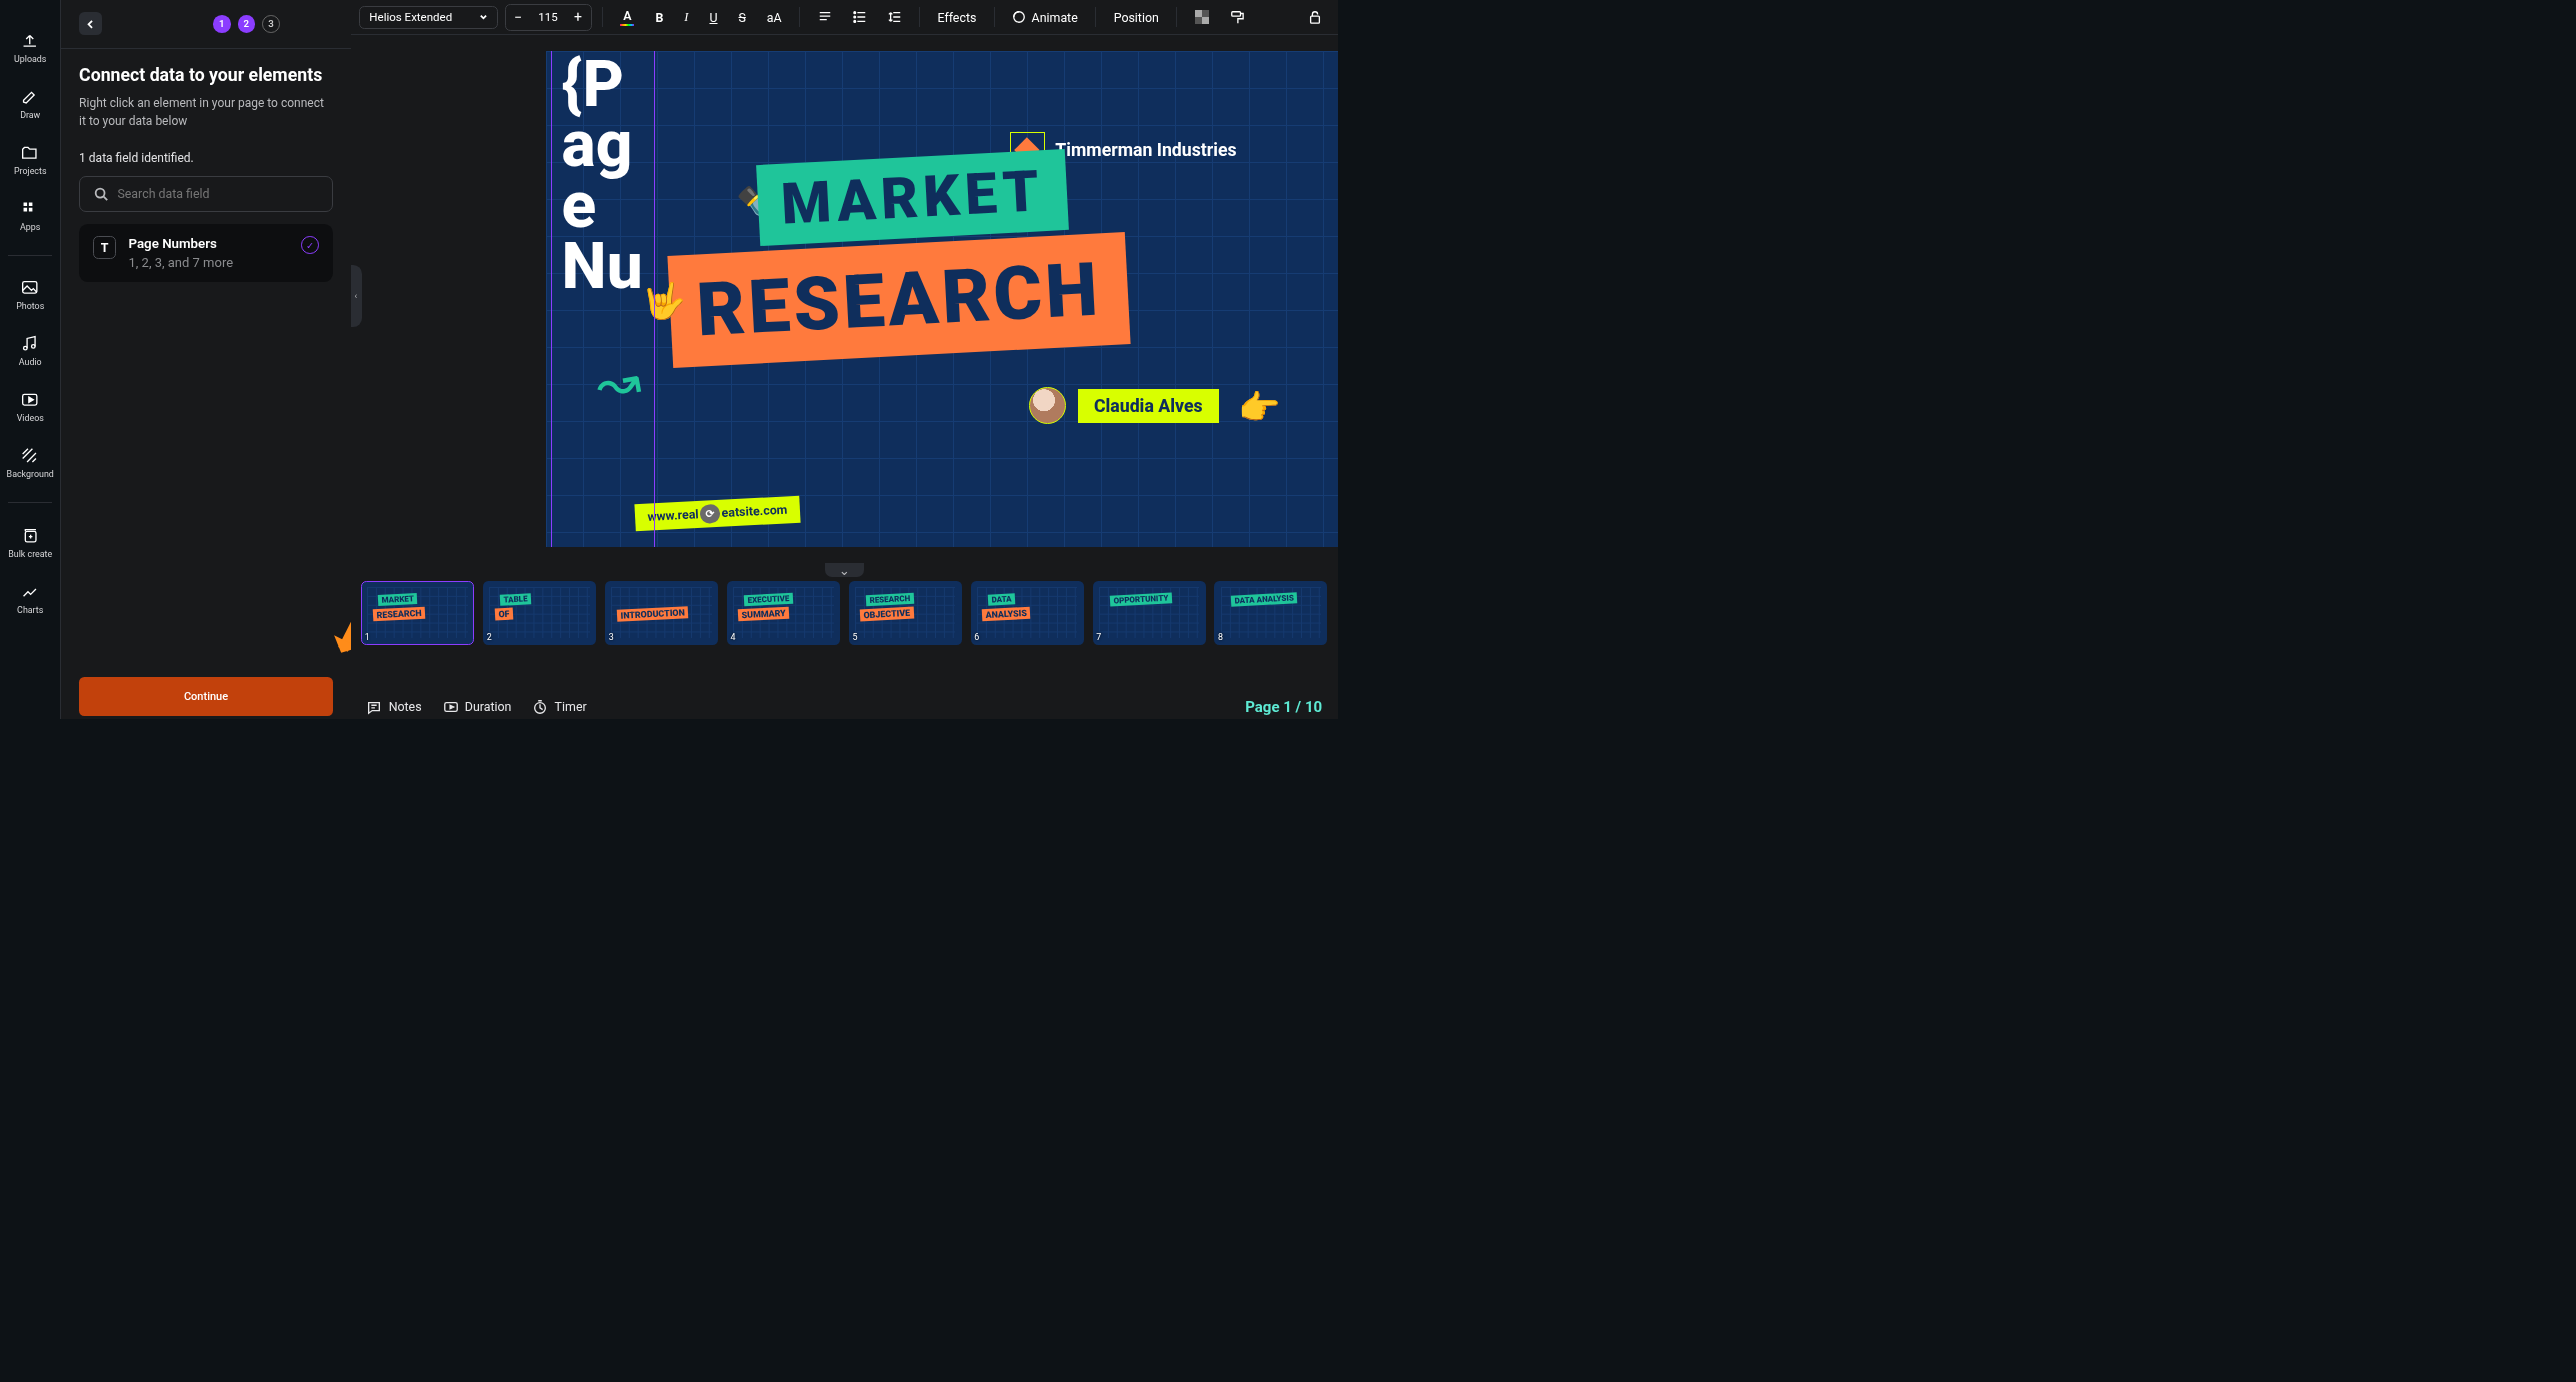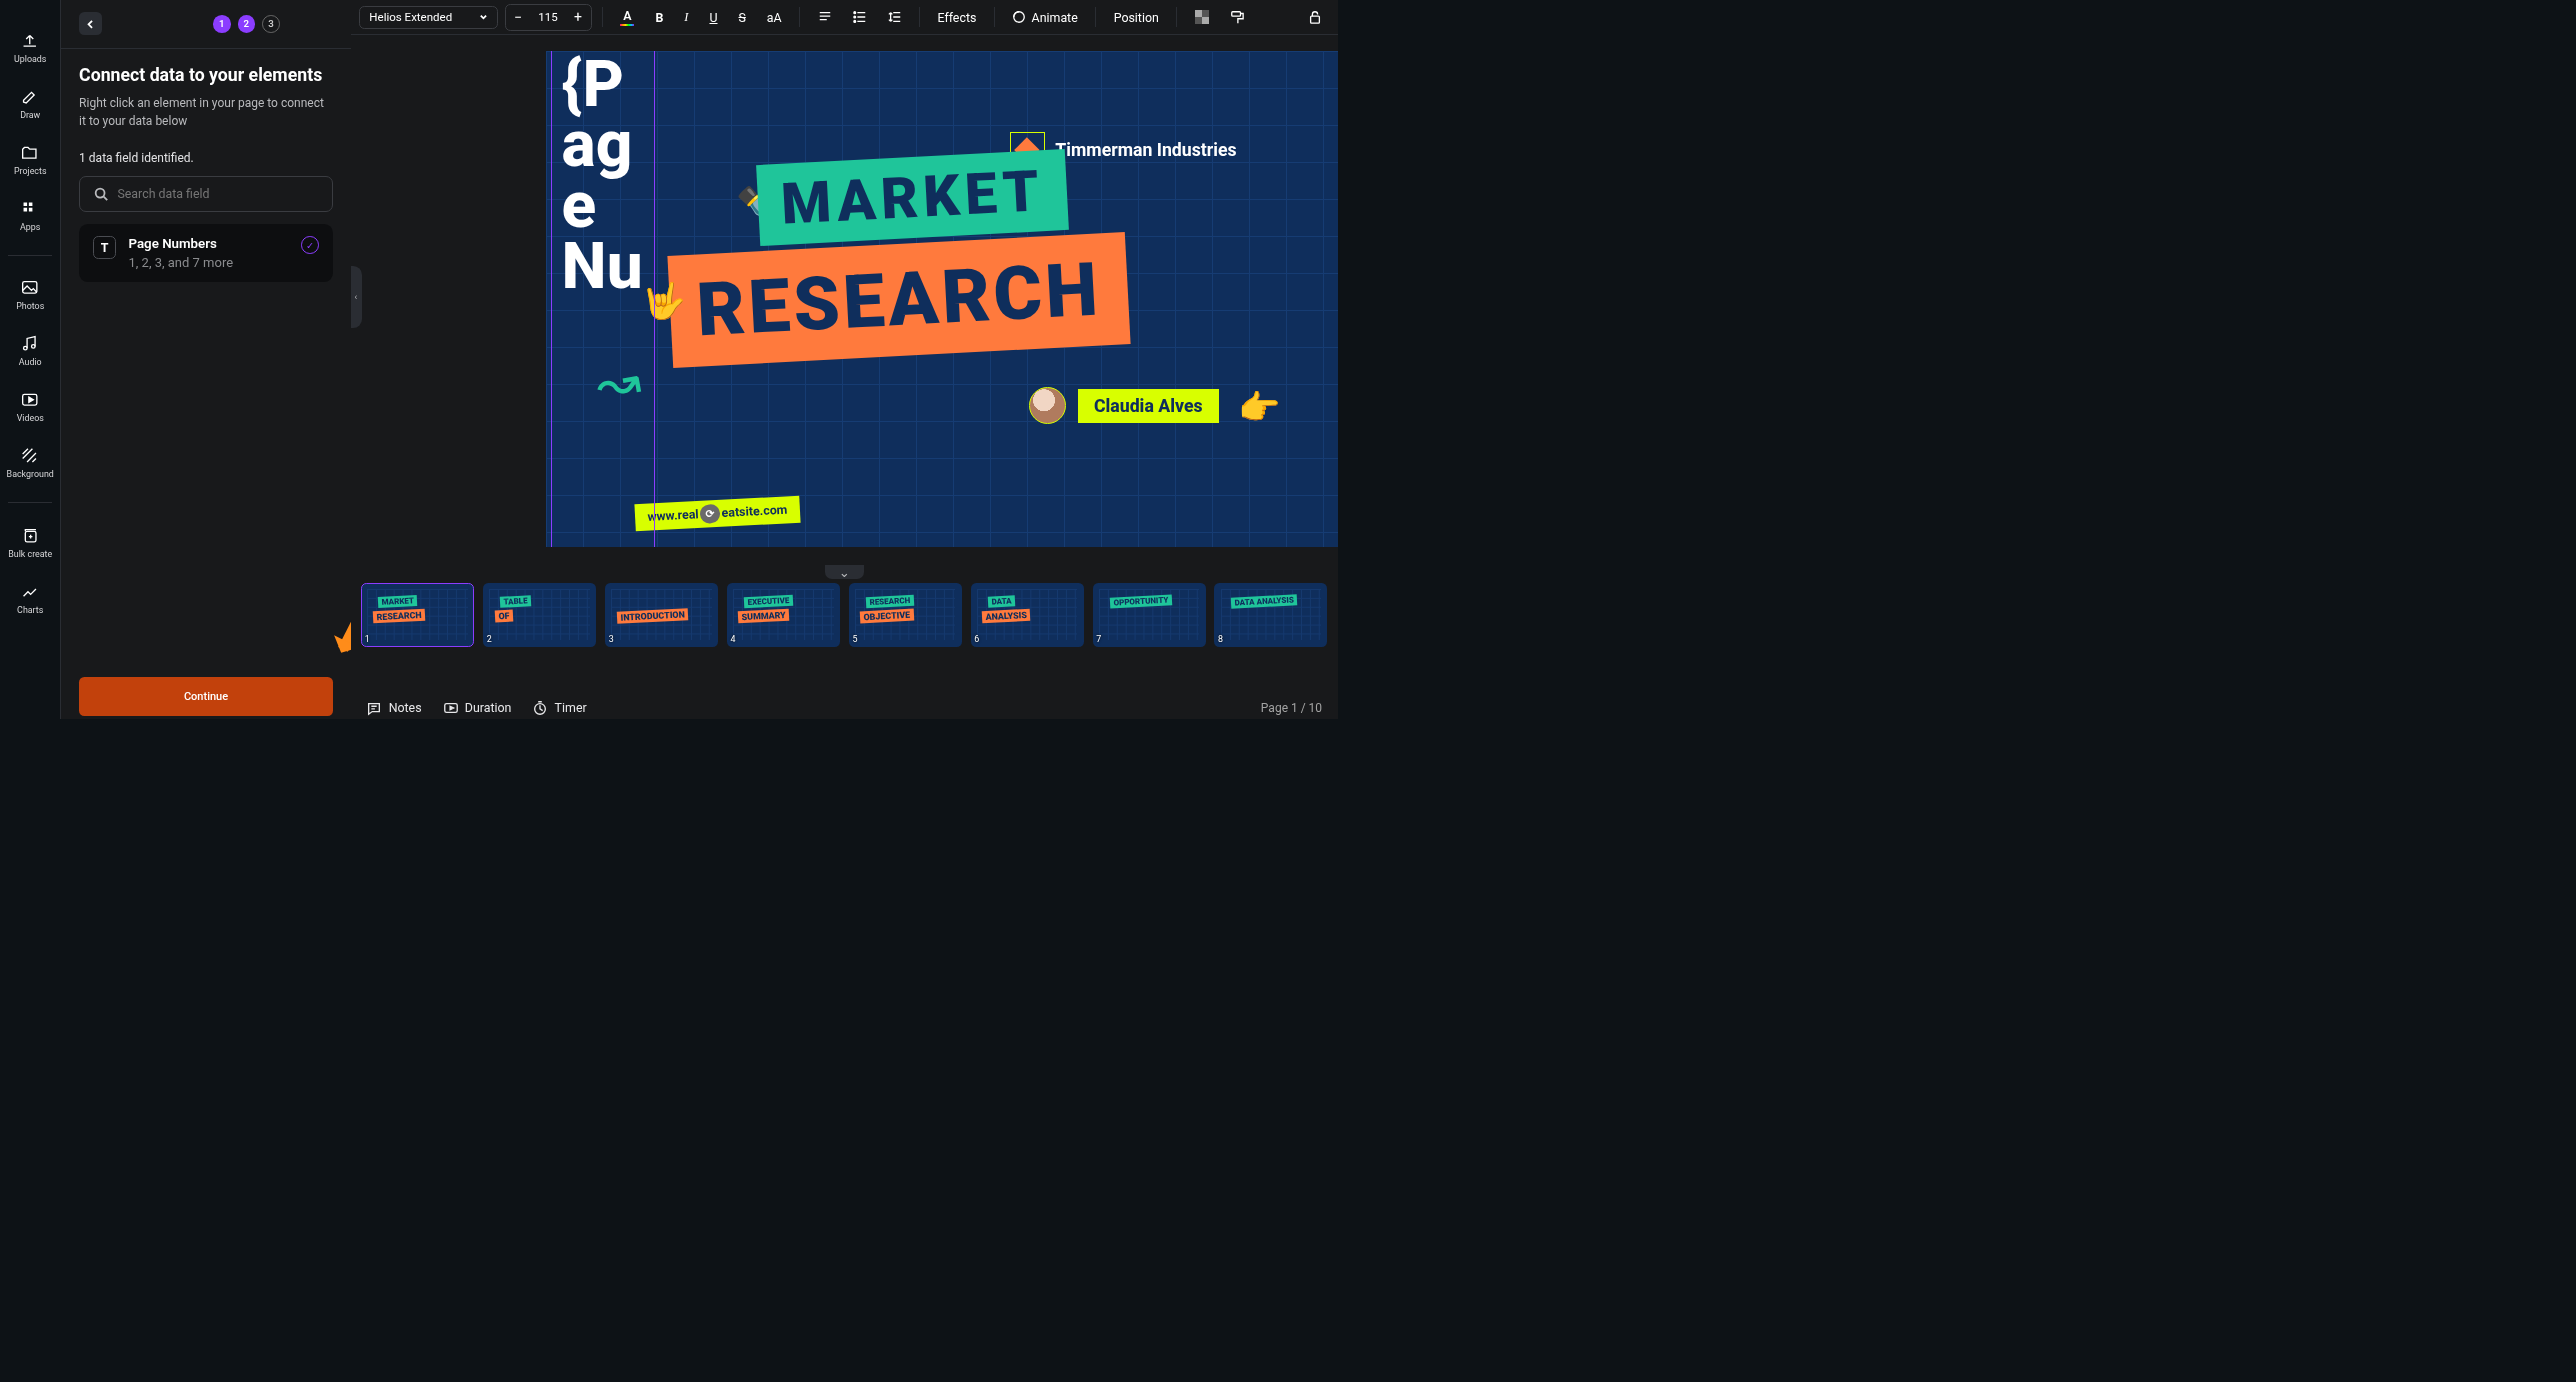--- a/index.html
+++ b/index.html
@@ -79,21 +79,21 @@
 .thumbs { display:flex; gap:8.9px; overflow:hidden;padding-bottom:5.3px;}
 .thumb { position:relative; width:113px; height:64px; border-radius:5.3px; background:#0f2e5c; flex:0 0 auto; overflow:hidden; border:1.8px solid transparent;}
 .thumb.active{border-color:#8b3dff;}
 .thumb .num{position:absolute;left:2.7px;bottom:1.8px;font-size:8.9px;color:#fff;text-shadow:0 0 2.7px #000;}
 .thumb .mini{position:absolute; inset:5.3px; background-image:linear-gradient(#1e4a8a 0.9px,transparent 0.9px),linear-gradient(90deg,#1e4a8a 0.9px,transparent 0.9px);background-size:8.9px 8.9px;opacity:.4;}
 .thumb .a{position:absolute;left:16px;top:12.4px;background:#1fc59a;color:#0f2e5c;font-size:8px;font-weight:900;padding:0.9px 3.5px;transform:rotate(-3deg);}
 .thumb .b{position:absolute;left:10.6px;top:26.6px;background:#ff7a3d;color:#0f2e5c;font-size:8.9px;font-weight:900;padding:0.9px 3.5px;transform:rotate(-3deg);}
 .footer-row{display:flex;align-items:center;gap:21px;padding:3.5px 5.3px;margin-top:44px;}
 .footer-row .fbtn{display:flex;align-items:center;gap:6.2px;font-size:12.4px;color:#e8e8ea;cursor:pointer;}
 .footer-row .fbtn svg{width:16px;height:16px;stroke:#e8e8ea;fill:none;stroke-width:1.5;}
-.footer-row .pg{margin-left:auto;font-size:12px;color:#a3a3a3;}
+.footer-row .pg{margin-left:auto;font-size:15px;color:#5eead4;font-weight:bold;}
 </style>
 </head>
 <body>
 
 <div class="vrail">
   <div class="item">
       <svg viewBox="0 0 22 22" width="19.5" height="19.5">
         <path d="M11 15V5m0 0l-4 4m4-4l4 4M4 17h14"></path>
       </svg>
       <span class="lbl">Uploads</span>

